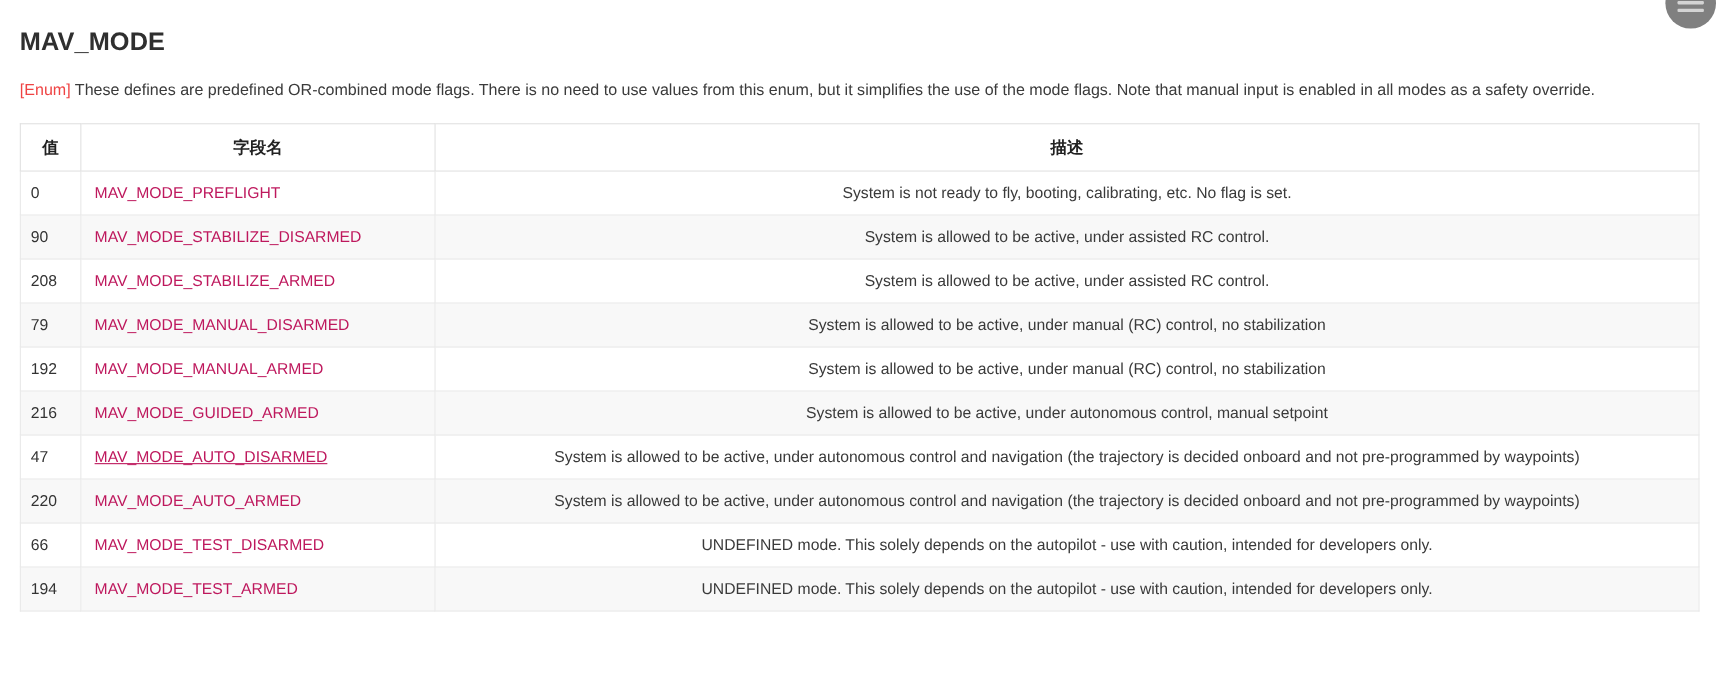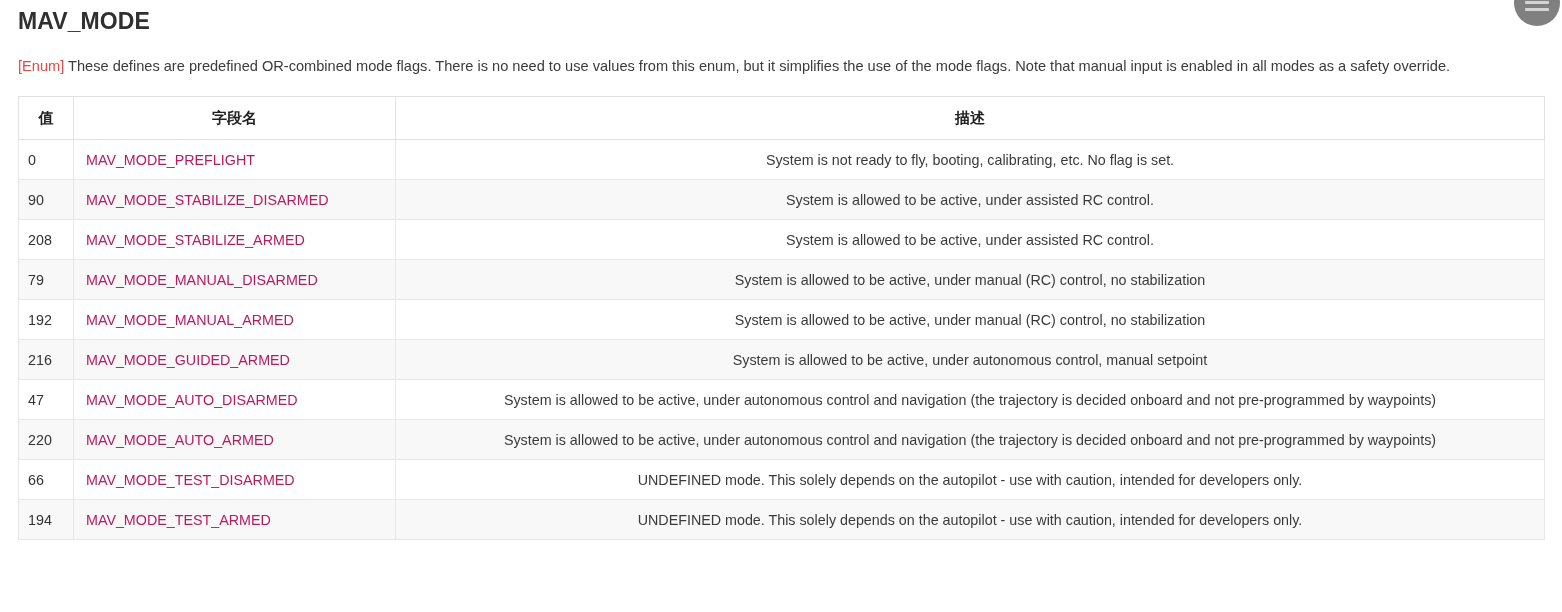--- a/index.html
+++ b/index.html
@@ -42,21 +42,21 @@
     height: 3px;
     background: #d4d4d4;
     border-radius: 1px;
   }
   .menu-fab .bar.b2 { top: 21px; }
   .menu-fab .bar.b3 { top: 28px; }
 
   
   .page-title {
     margin: 0;
-    padding: 6px 0 0 18px;
+    padding: 22px 0 0 18px;
     font-size: 23px;
     line-height: 30px;
     font-weight: bold;
     color: #2f2f2f;
     letter-spacing: 0.1px;
   }
 
   
   .intro {
     margin: 0;
@@ -123,20 +123,21 @@
   }
   table.enum-table tbody tr:nth-child(odd) td {
     background: #ffffff;
   }
 
   a.enum-ref {
     color: #be185d;
     text-decoration: none;
   }
   a.enum-ref.hovered {
+    text-decoration: underline;
     text-align: right;
   }
 </style>
 </head>
 <body>
 
 <div class="page">
 
   <div class="menu-fab">
 

